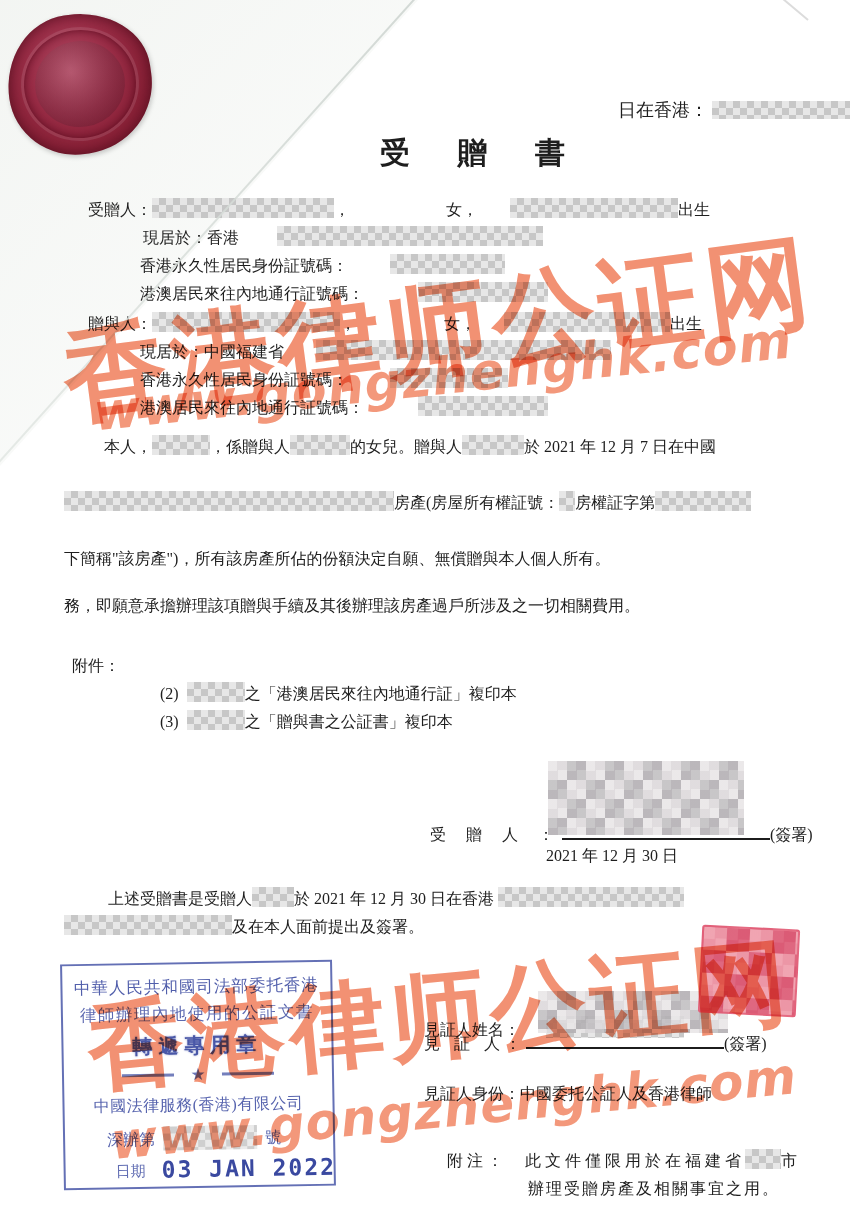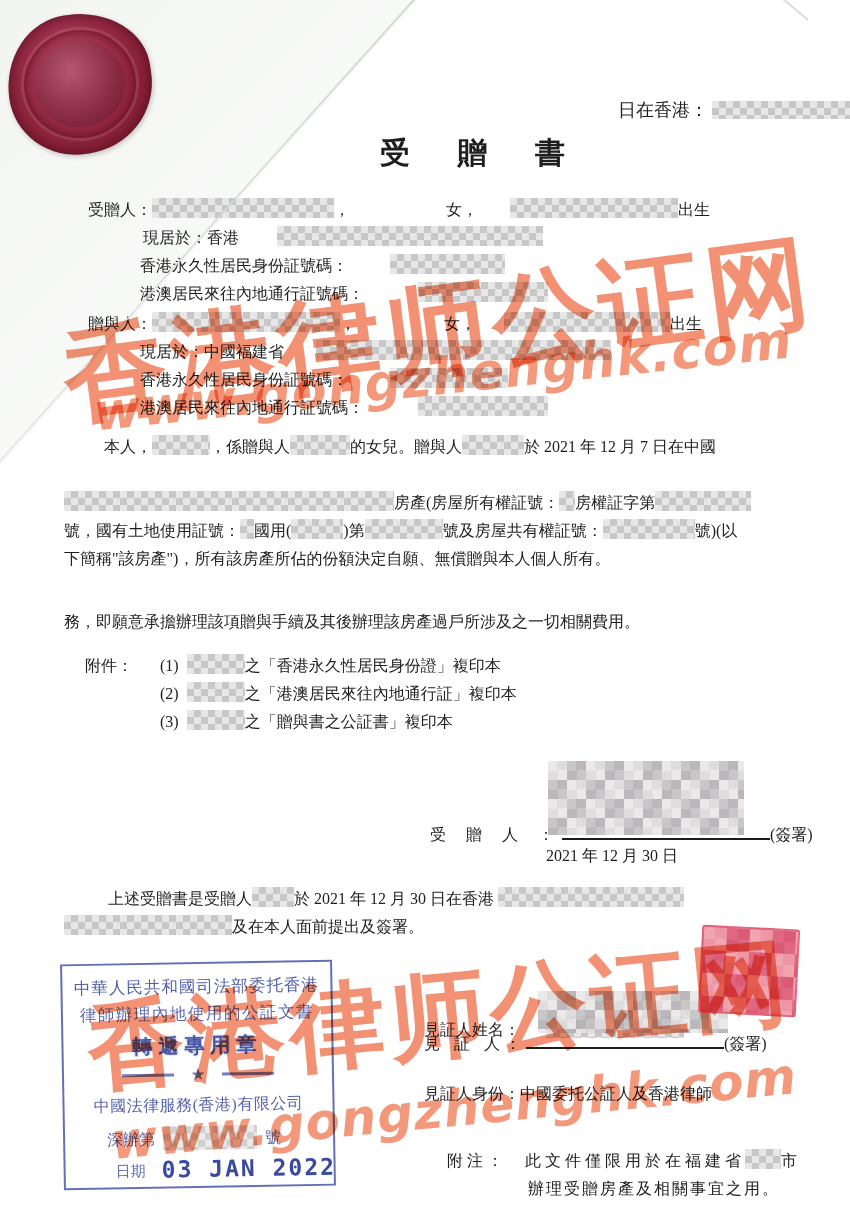--- a/index.html
+++ b/index.html
@@ -92,31 +92,25 @@
   <div class="abs bt" style="left:140px;top:395px;">
     <span>港澳居民來往內地通行証號碼：</span><span class="rd" style="width:130px;margin-left:54px;"></span>
   </div>
 
   <div class="abs bt" style="left:64px;top:434px;">
     <span style="display:inline-block;width:40px;"></span><span>本人，</span><span class="rd" style="width:58px;"></span><span>，係贈與人</span><span class="rd" style="width:60px;"></span><span>的女兒。贈與人</span><span class="rd" style="width:62px;"></span><span>於 2021 年 12 月 7 日在中國</span>
   </div>
   <div class="abs bt" style="left:64px;top:490px;">
     <span class="rd" style="width:330px;"></span><span>房產(房屋所有權証號：</span><span class="rd" style="width:16px;"></span><span>房權証字第</span><span class="rd" style="width:96px;"></span>
   </div>
-  <div class="abs bt" style="left:64px;top:518px;">
-    <span>號，國有土地使用証號：</span><span class="rd" style="width:14px;"></span><span>國用(</span><span class="rd" style="width:52px;"></span><span>)第</span><span class="rd" style="width:78px;"></span><span>號及房屋共有權証號：</span><span class="rd" style="width:92px;"></span><span>號)(以</span>
-  </div>
   <div class="abs bt" style="left:64px;top:546px;">下簡稱"該房產")，所有該房產所佔的份額決定自願、無償贈與本人個人所有。</div>
 
-  <div class="abs bt" style="left:64px;top:609px;">務，即願意承擔辦理該項贈與手續及其後辦理該房產過戶所涉及之一切相關費用。</div>
+  <div class="abs bt" style="left:64px;top:593px;">務，即願意承擔辦理該項贈與手續及其後辦理該房產過戶所涉及之一切相關費用。</div>
 
-  <div class="abs bt" style="left:85px;top:653px;">附件：</div>
-  <div class="abs bt" style="left:160px;top:653px;">
-    <span>(1)</span><span class="rd" style="width:58px;margin-left:8px;"></span><span>之「香港永久性居民身份證」複印本</span>
-  </div>
+  <div class="abs bt" style="left:72px;top:653px;">附件：</div>
   <div class="abs bt" style="left:160px;top:681px;">
     <span>(2)</span><span class="rd" style="width:58px;margin-left:8px;"></span><span>之「港澳居民來往內地通行証」複印本</span>
   </div>
   <div class="abs bt" style="left:160px;top:709px;">
     <span>(3)</span><span class="rd" style="width:58px;margin-left:8px;"></span><span>之「贈與書之公証書」複印本</span>
   </div>
 
   <div class="abs mosaic" style="left:548px;top:761px;width:196px;height:74px;z-index:2;"></div>
   <div class="abs bt" style="left:430px;top:816px;">
     <span style="letter-spacing:8px;">受 贈 人 ：</span><span class="uline" style="width:208px;"></span><span>(簽署)</span>

